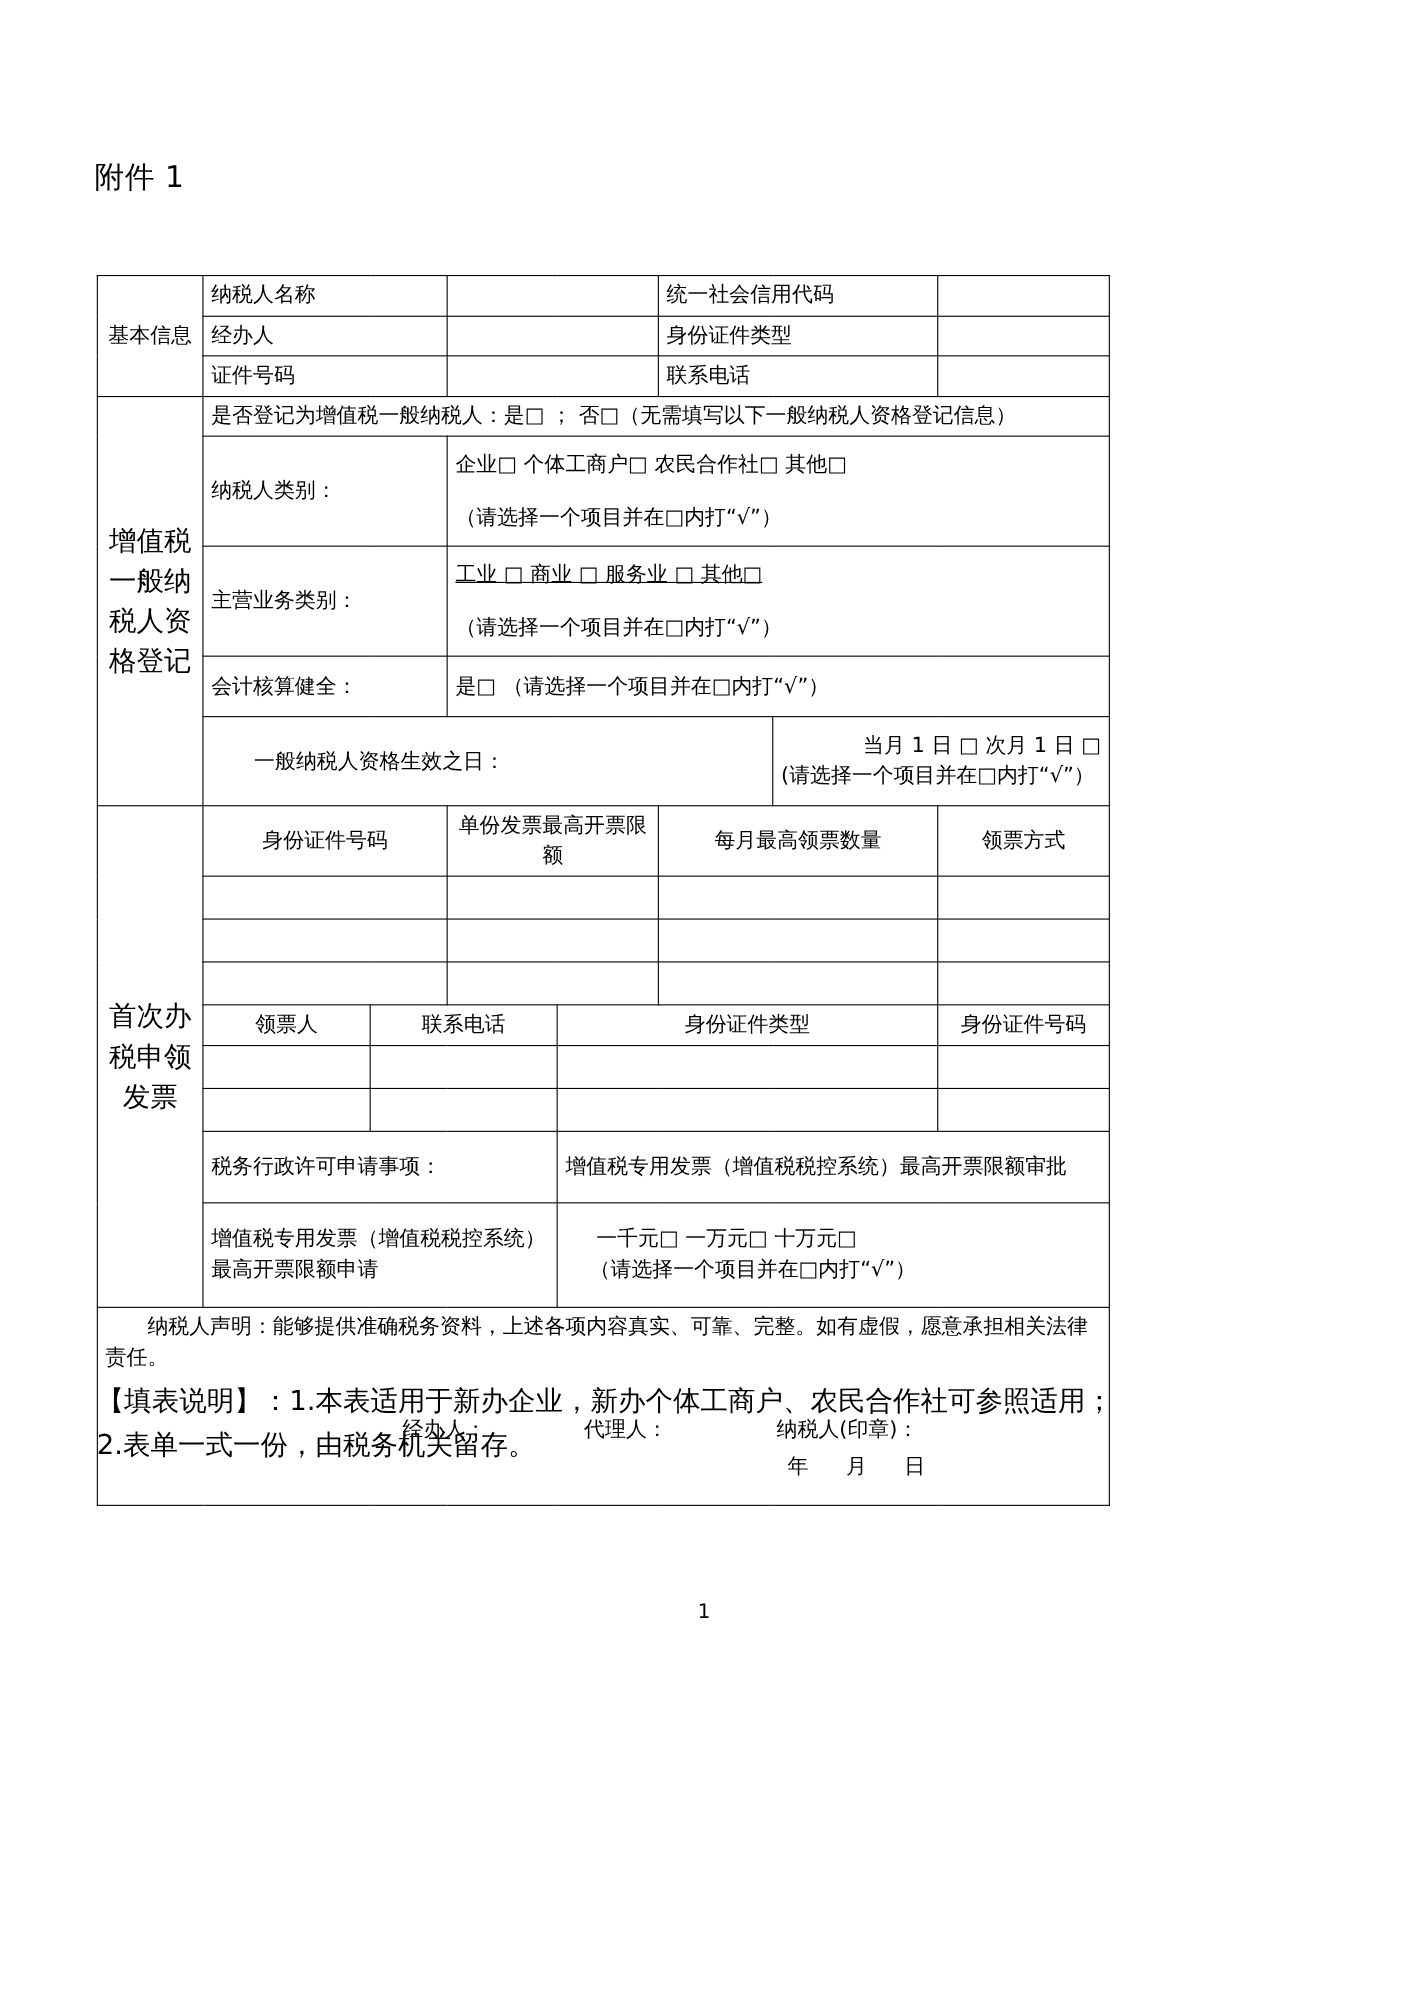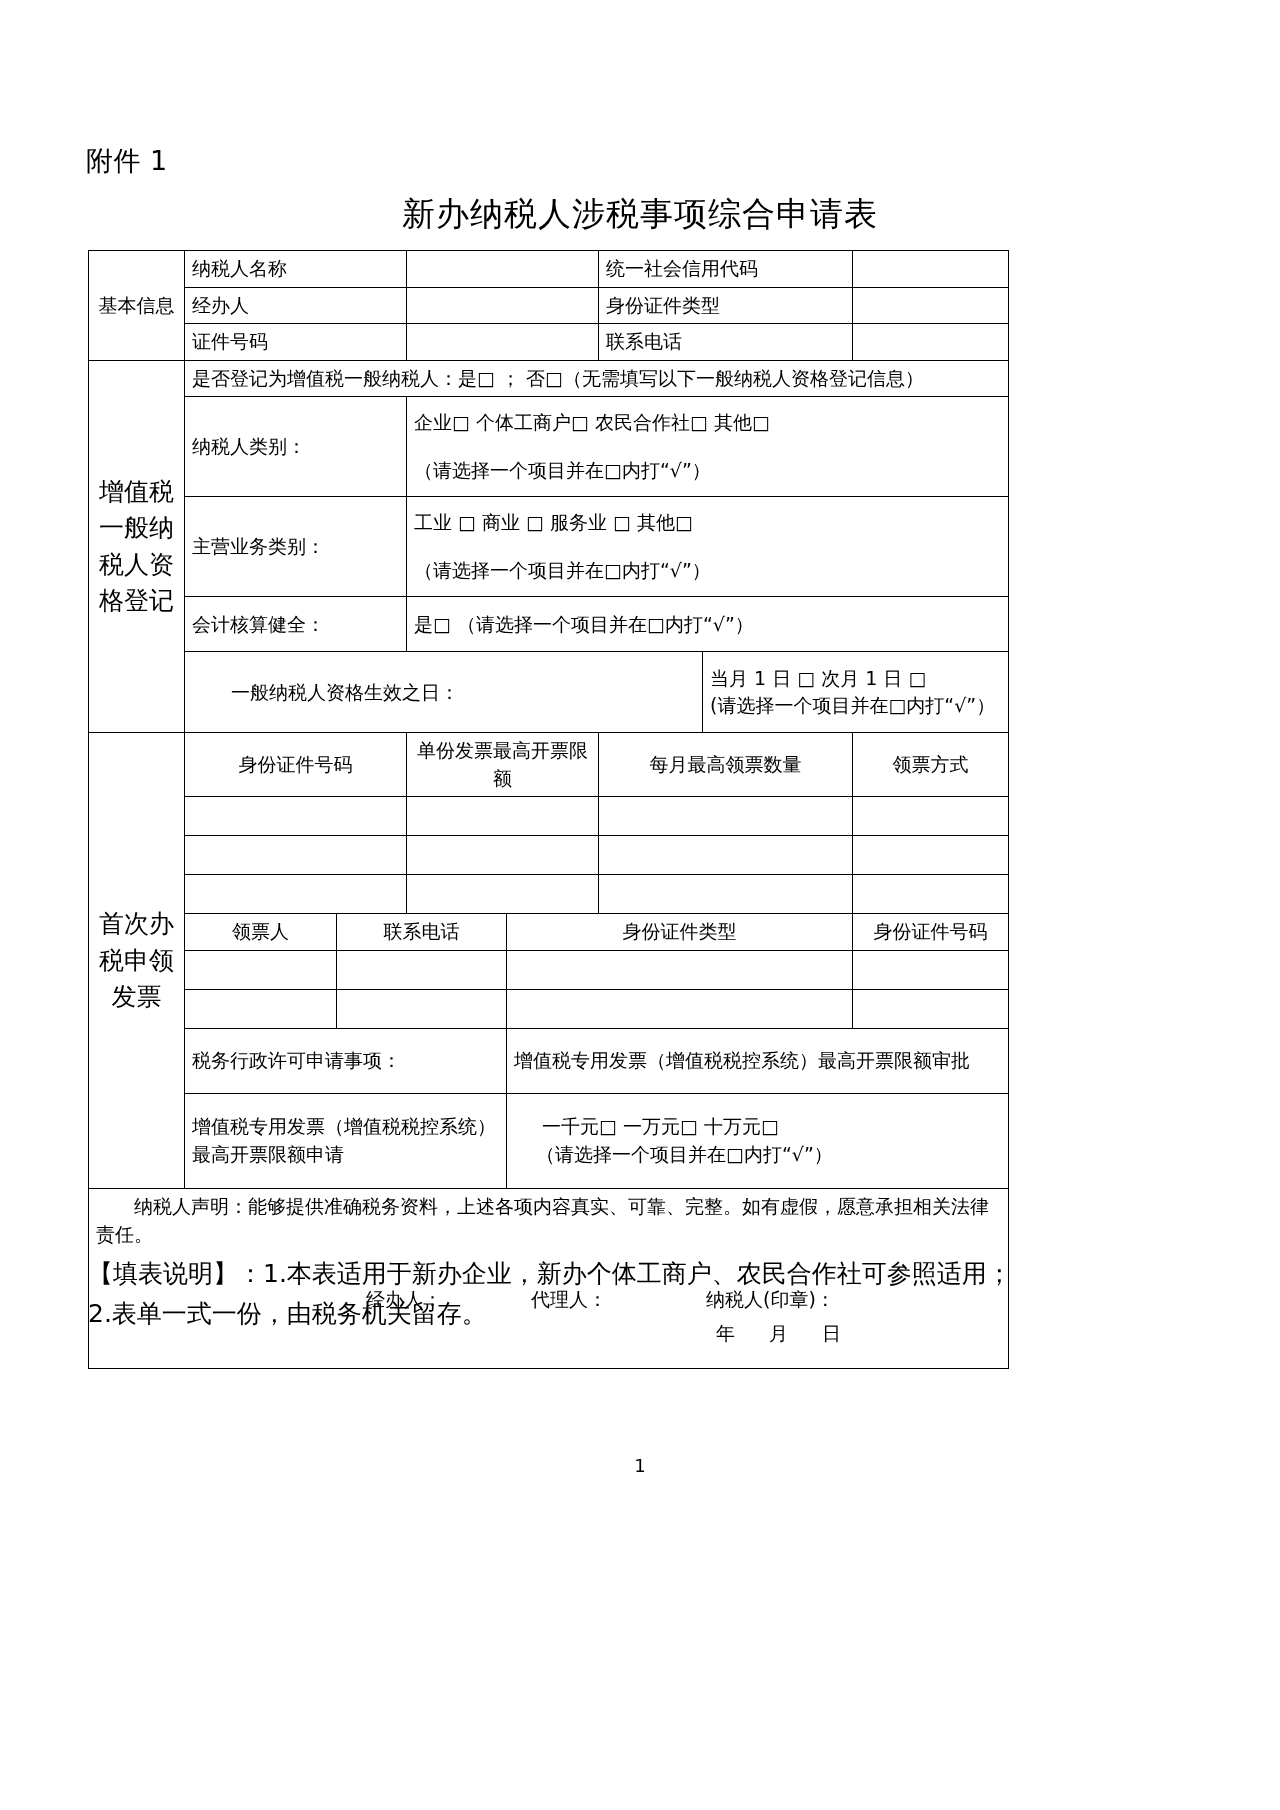--- a/index.html
+++ b/index.html
@@ -113,21 +113,20 @@
   }
   .empty-row td { height: 30px; }
 </style>
 </head>
 <body>
 
 <div class="page">
 
   <div class="attach-label">附件 1</div>
 
-  <div class="doc-title">新办纳税人涉税事项综合申请表</div>
 
   <table class="form">
     <colgroup>
       <col style="width:96px">
       <col style="width:152px">
       <col style="width:70px">
       <col style="width:100px">
       <col style="width:92px">
       <col style="width:104px">
       <col style="width:150px">
@@ -164,34 +163,34 @@
       <td colspan="2" class="cell-pad">纳税人类别：</td>
       <td colspan="5" class="cell-pad">
         <div style="padding:8px 0 6px 0;">企业□ 个体工商户□ 农民合作社□ 其他□</div>
         <div style="padding:14px 0 8px 0;">（请选择一个项目并在□内打“√”）</div>
       </td>
     </tr>
 
     <tr>
       <td colspan="2" class="cell-pad">主营业务类别：</td>
       <td colspan="5" class="cell-pad">
-        <div style="padding:8px 0 6px 0;">工业 □    商业 □     服务业 □     其他□</div>
+        <div style="padding:8px 0 6px 0;text-decoration:underline;">工业 □    商业 □     服务业 □     其他□</div>
         <div style="padding:14px 0 8px 0;">（请选择一个项目并在□内打“√”）</div>
       </td>
     </tr>
 
     <tr>
       <td colspan="2" class="cell-pad" style="height:46px;">会计核算健全：</td>
       <td colspan="5" class="cell-pad">是□  （请选择一个项目并在□内打“√”）</td>
     </tr>
 
     <tr>
       <td colspan="5" class="cell-pad" style="height:72px;padding-left:46px;">一般纳税人资格生效之日：</td>
       <td colspan="2" class="cell-pad">
-        <div style="text-align:left;">当月 1 日 □   次月 1 日 □</div>
+        <div style="text-align:right;">当月 1 日 □   次月 1 日 □</div>
         <div>(请选择一个项目并在□内打“√”）</div>
       </td>
     </tr>
 
     <tr>
       <td rowspan="9" class="rowlabel-vert">首次办税申领发票</td>
       <td colspan="2" class="center">身份证件号码</td>
       <td colspan="2" class="center">单份发票最高开票限额</td>
       <td colspan="2" class="center">每月最高领票数量</td>
       <td class="center">领票方式</td>

